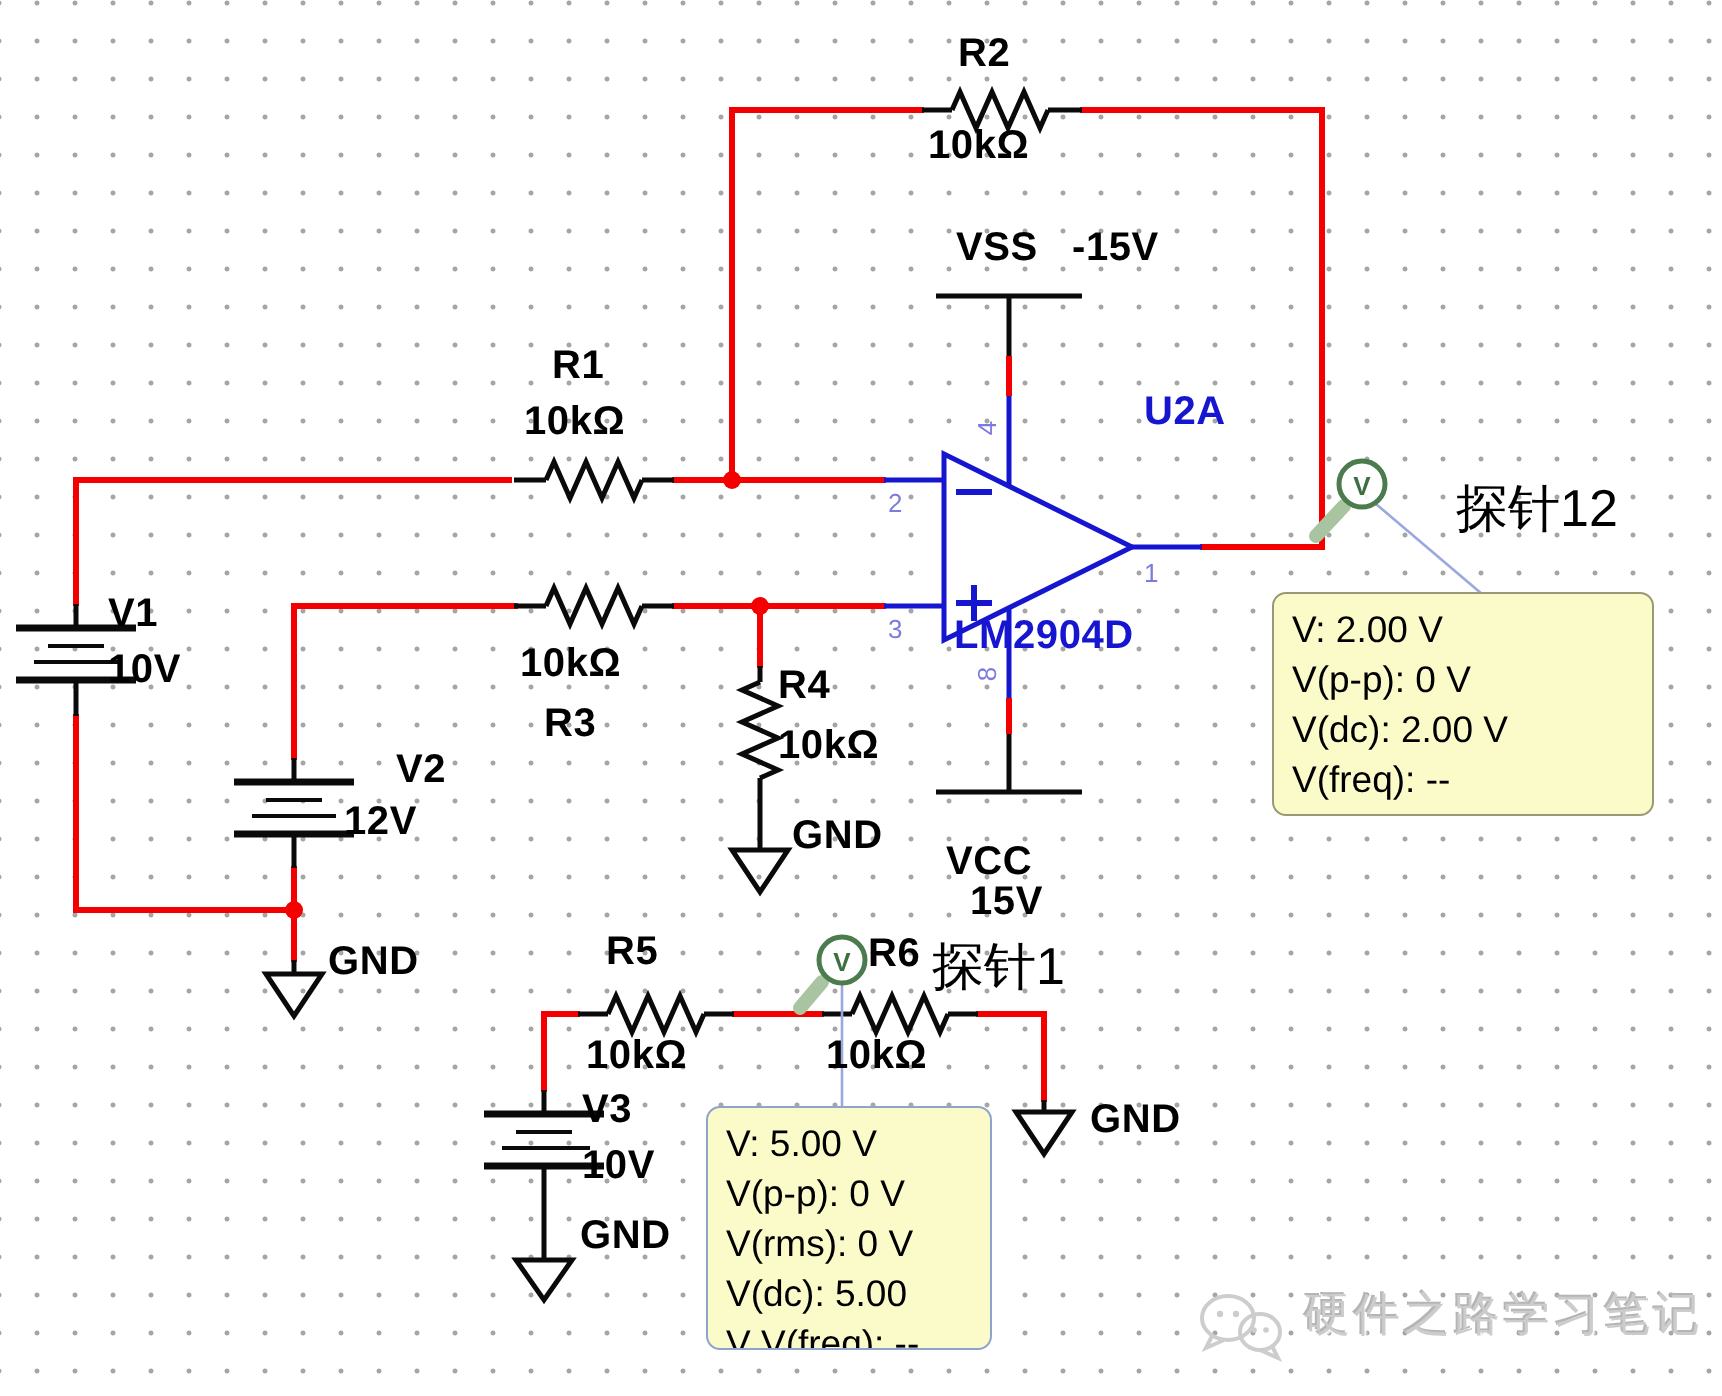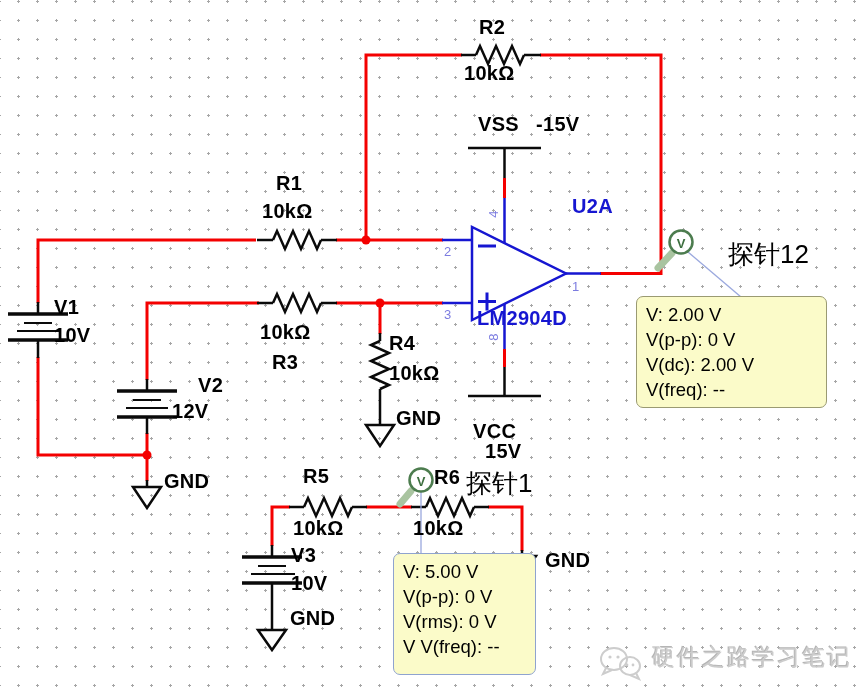--- a/index.html
+++ b/index.html
@@ -33,21 +33,21 @@
     box-sizing:border-box;
     background:#fbfbc9;
     border:1px solid #9a9a72;
     border-radius:7px;
     padding:5px 9px;
     font:18.5px/25px "Liberation Sans",sans-serif;
     color:#000;
     overflow:hidden;
     white-space:nowrap;
   }
-  .mbox.sel{border-color:#8fa3cf;margin-left:40px;}
+  .mbox.sel{border-color:#8fa3cf;}
   .watermark{
     position:absolute;
     left:598px;top:642px;
     display:flex;align-items:flex-start;
     color:#c9c9c9;
   }
   .watermark .wm-text{
     font:23px "Liberation Sans","DejaVu Sans",sans-serif;
     letter-spacing:2px;
     color:#cccccc;
@@ -239,20 +239,21 @@
     <div>V: 2.00 V</div>
     <div>V(p-p): 0 V</div>
     <div>V(dc): 2.00 V</div>
     <div>V(freq): --</div>
   </div>
 
   <div class="mbox sel" style="left:353px;top:553px;width:143px;height:122px;">
     <div>V: 5.00 V</div>
     <div>V(p-p): 0 V</div>
     <div>V(rms): 0 V</div>
+    <div>V(dc): 5.00</div>
     <div>V V(freq): --</div>
   </div>
 
   <div class="watermark">
     <svg width="46" height="42" viewBox="0 0 46 42">
       <g fill="none" stroke="#cdcdcd" stroke-width="2">
         <ellipse cx="16" cy="17" rx="13" ry="11"></ellipse>
         <path d="M8,26 L5,32 L14,28"></path>
         <ellipse cx="32" cy="24" rx="10" ry="9"></ellipse>
         <path d="M38,31 L41,37 L32,33"></path>

